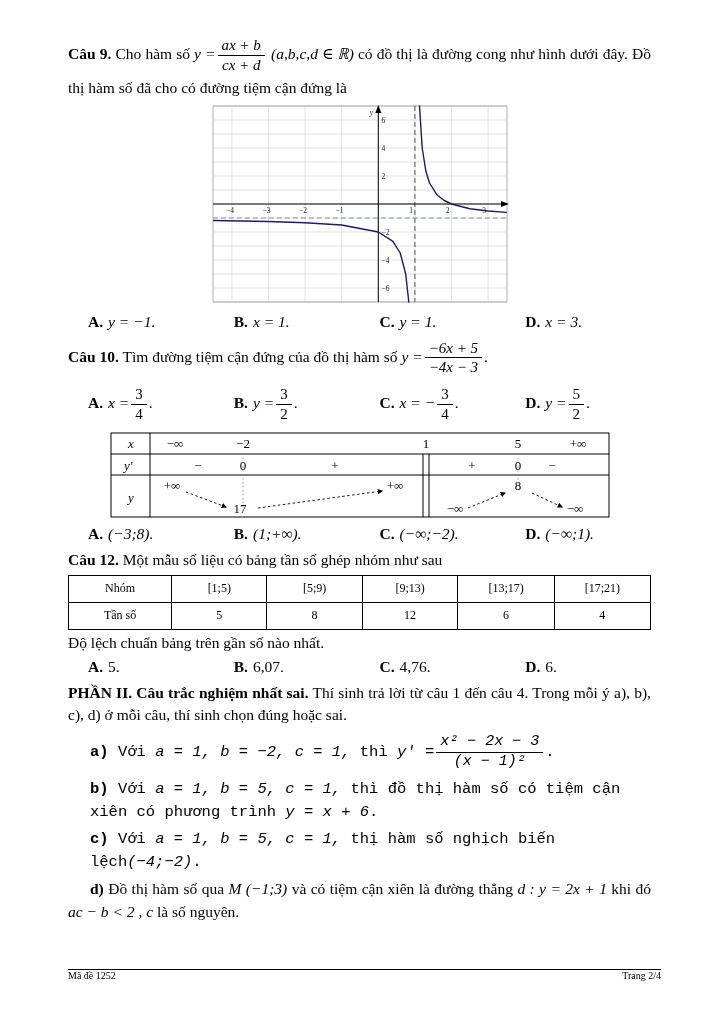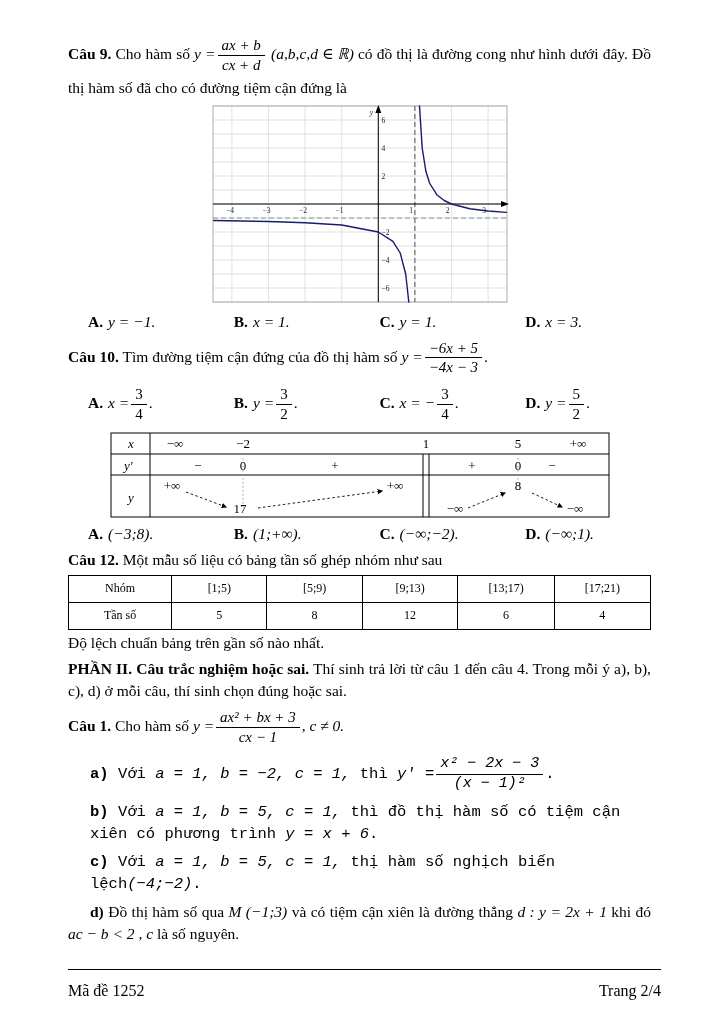--- a/index.html
+++ b/index.html
@@ -19,21 +19,21 @@
   .opt{width:25%;padding-left:20px;box-sizing:border-box;white-space:nowrap;}
   .opt b{margin-right:5px;}
   .figure{text-align:center;margin:5px 0 3px 0;}
   .freq{border-collapse:collapse;margin:3px auto 2px auto;}
   .freq td{border:1px solid #000;text-align:center;height:26px;padding:0 4px;font-size:12px;}
   .freq td.head{width:100px;}
   .freq td.cell{width:92px;}
   .sub{padding-left:22px;line-height:1.45;margin:5px 0;font-family:Liberation Mono, monospace;}
   .subp{text-indent:22px;line-height:1.45;margin:5px 0 8px 0;text-align:justify;}
   .footer{position:absolute;left:68px;right:64px;top:969px;border-top:1px solid #000;
-          display:flex;justify-content:space-between;padding-top:12px;font-size:16px;}
+          display:flex;justify-content:space-between;padding-top:0;font-size:10px;}
   svg text{font-family:"Liberation Serif","DejaVu Serif",serif;}
 </style>
 </head>
 <body>
 
 <div class="content">
 
   <p class="para">
     <b class="qlabel">Câu 9.</b>
     <span>Cho hàm số</span>
@@ -200,31 +200,32 @@
       <td class="cell">6</td>
       <td class="cell">4</td>
     </tr>
   </tbody>
     </table>
 
   <p class="para">
     <span>Độ lệch chuẩn bảng trên gần số nào nhất.</span>
   </p>
 
-
-  <p class="para">
-    <b>PHẦN II. Câu trắc nghiệm hoặc sai.</b>
+  <div class="opts">
+    <span class="opt"><b>A.</b><span>5.</span></span>
+    <span class="opt"><b>B.</b><span>6,07.</span></span>
+    <span class="opt"><b>C.</b><span>4,76.</span></span>
+    <span class="opt"><b>D.</b><span>6.</span></span>
+  </div>
+
+  <p class="para">
+    <b>PHẦN II. Câu trắc nghiệm nhất sai.</b>
     <span>Thí sinh trả lời từ câu 1 đến câu 4. Trong mỗi ý a), b), c), d) ở mỗi câu, thí sinh chọn đúng hoặc sai.</span>
   </p>
 
-  <p class="para">
-    <b class="qlabel">Câu 1.</b>
-    <span>Cho hàm số</span>
-    <span class="mi">y =</span><span class="frac"><span class="num mi">ax² + bx + 3</span><span class="den mi">cx − 1</span></span><span class="mi">, c ≠ 0.</span>
-  </p>
 
   <p class="sub">
     <b>a)</b>
     <span>Với</span>
     <span class="mi">a = 1, b = −2, c = 1,</span>
     <span>thì</span>
     <span class="mi">y′ =</span><span class="frac"><span class="num mi">x² − 2x − 3</span><span class="den mi">(x − 1)²</span></span><span>.</span>
   </p>
 
   <p class="sub">

